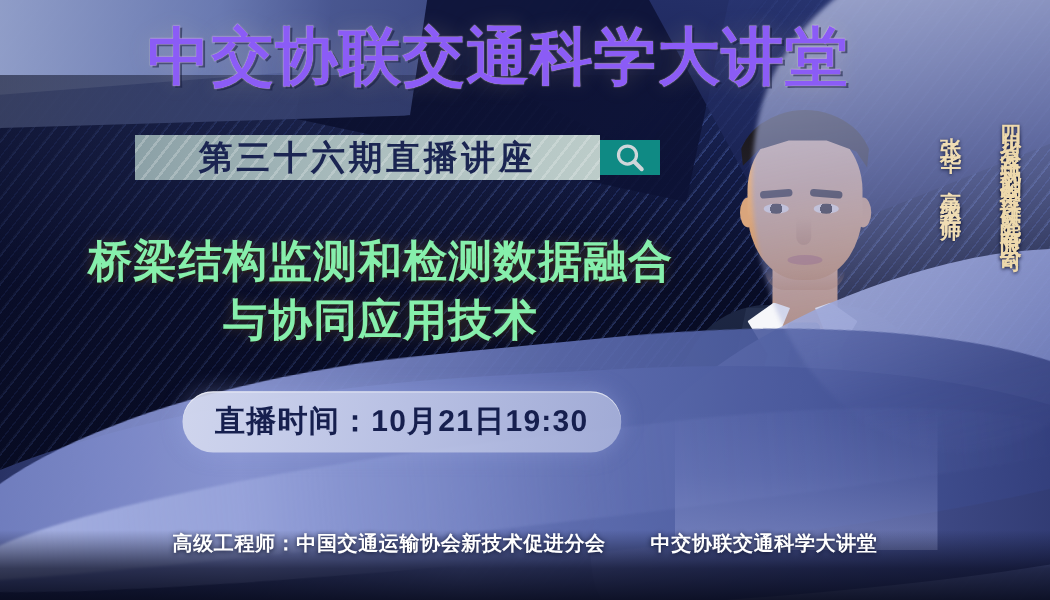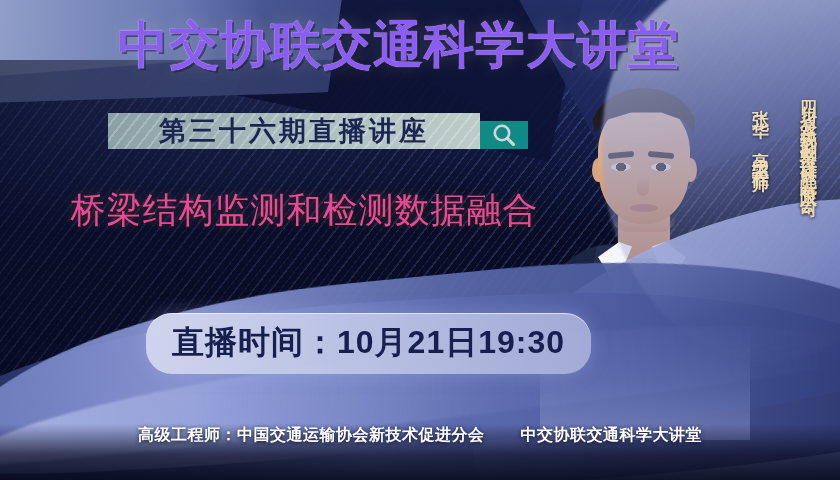--- a/index.html
+++ b/index.html
@@ -229,21 +229,21 @@
     text-shadow:
       0 0 1px #f7ecd6,
       2px 2px 0 rgba(20,25,60,.55),
       0 0 18px rgba(255,228,170,.18);
     white-space:nowrap;
   }
 
   
   .episode-banner{
     position:absolute;left:108px;top:103px;width:420px;height:46px;
-    display:flex;align-items:flex-end;
+    display:flex;align-items:center;
   }
   .episode-banner .eb-body{
     flex:1;position:relative;
     background:linear-gradient(100deg,#8ba0a6 0%,#9eb2b5 30%,#aec0c0 55%,#bcccc9 100%);
     display:flex;align-items:center;justify-content:center;
     overflow:hidden;
   }
   .episode-banner .eb-body:after{
     content:"";position:absolute;inset:0;
     background:repeating-linear-gradient(-52deg,
@@ -259,35 +259,35 @@
   .eb-icon{
     width:48px;background:#0f8a84;
     display:flex;align-items:center;justify-content:center;
   }
   .eb-icon svg{display:block;}
 
   
   .topic{
     position:absolute;left:52px;top:186px;width:505px;
     text-align:center;
-    font-size:35px;line-height:47px;font-weight:normal;
+    font-size:35px;line-height:47px;font-weight:bold;
     letter-spacing:1px;
-    color:#ec4899;
+    color:#86efac;
     text-shadow:0 0 10px rgba(217,150,44,.25),1px 1px 0 rgba(25,20,10,.5);
   }
   .topic .l2{display:block;}
 
   
   .time-pill{
     position:absolute;left:146px;top:313px;
     padding:8px 26px 9px 26px;
     background:linear-gradient(105deg,rgba(214,219,240,.92) 0%,rgba(196,203,233,.88) 45%,rgba(176,185,223,.82) 100%);
     border-radius:26px;
     box-shadow:0 0 18px rgba(160,175,235,.35), inset 0 1px 0 rgba(255,255,255,.6);
-    font-size:32px;font-weight:bold;letter-spacing:1px;
+    font-size:24px;font-weight:bold;letter-spacing:1px;
     color:#161f4e;
     white-space:nowrap;
   }
 
   
   .v-text{
     position:absolute;
     writing-mode:vertical-rl;
     text-orientation:upright;
     font-weight:bold;
@@ -369,20 +369,21 @@
     <div class="eb-icon">
       <svg width="28" height="28" viewBox="0 0 28 28" aria-hidden="true">
         <circle cx="12" cy="12" r="7.2" fill="none" stroke="#cfd6da" stroke-width="2.6"></circle>
         <line x1="17.4" y1="17.4" x2="23.4" y2="23.4" stroke="#cfd6da" stroke-width="3.2" stroke-linecap="round"></line>
       </svg>
     </div>
   </div>
 
   <div class="topic">
     <span class="l1">桥梁结构监测和检测数据融合</span>
+    <span class="l2">与协同应用技术</span>
   </div>
 
   <div class="time-pill">直播时间：10月21日19:30</div>
 
   <div class="v-text v-speaker">张二华  高级工程师</div>
   <div class="v-text v-org">四川省公路规划勘察设计研究院有限公司</div>
 
   <div class="footer">
     <span>高级工程师：中国交通运输协会新技术促进分会</span>
     <span class="gap"></span>

